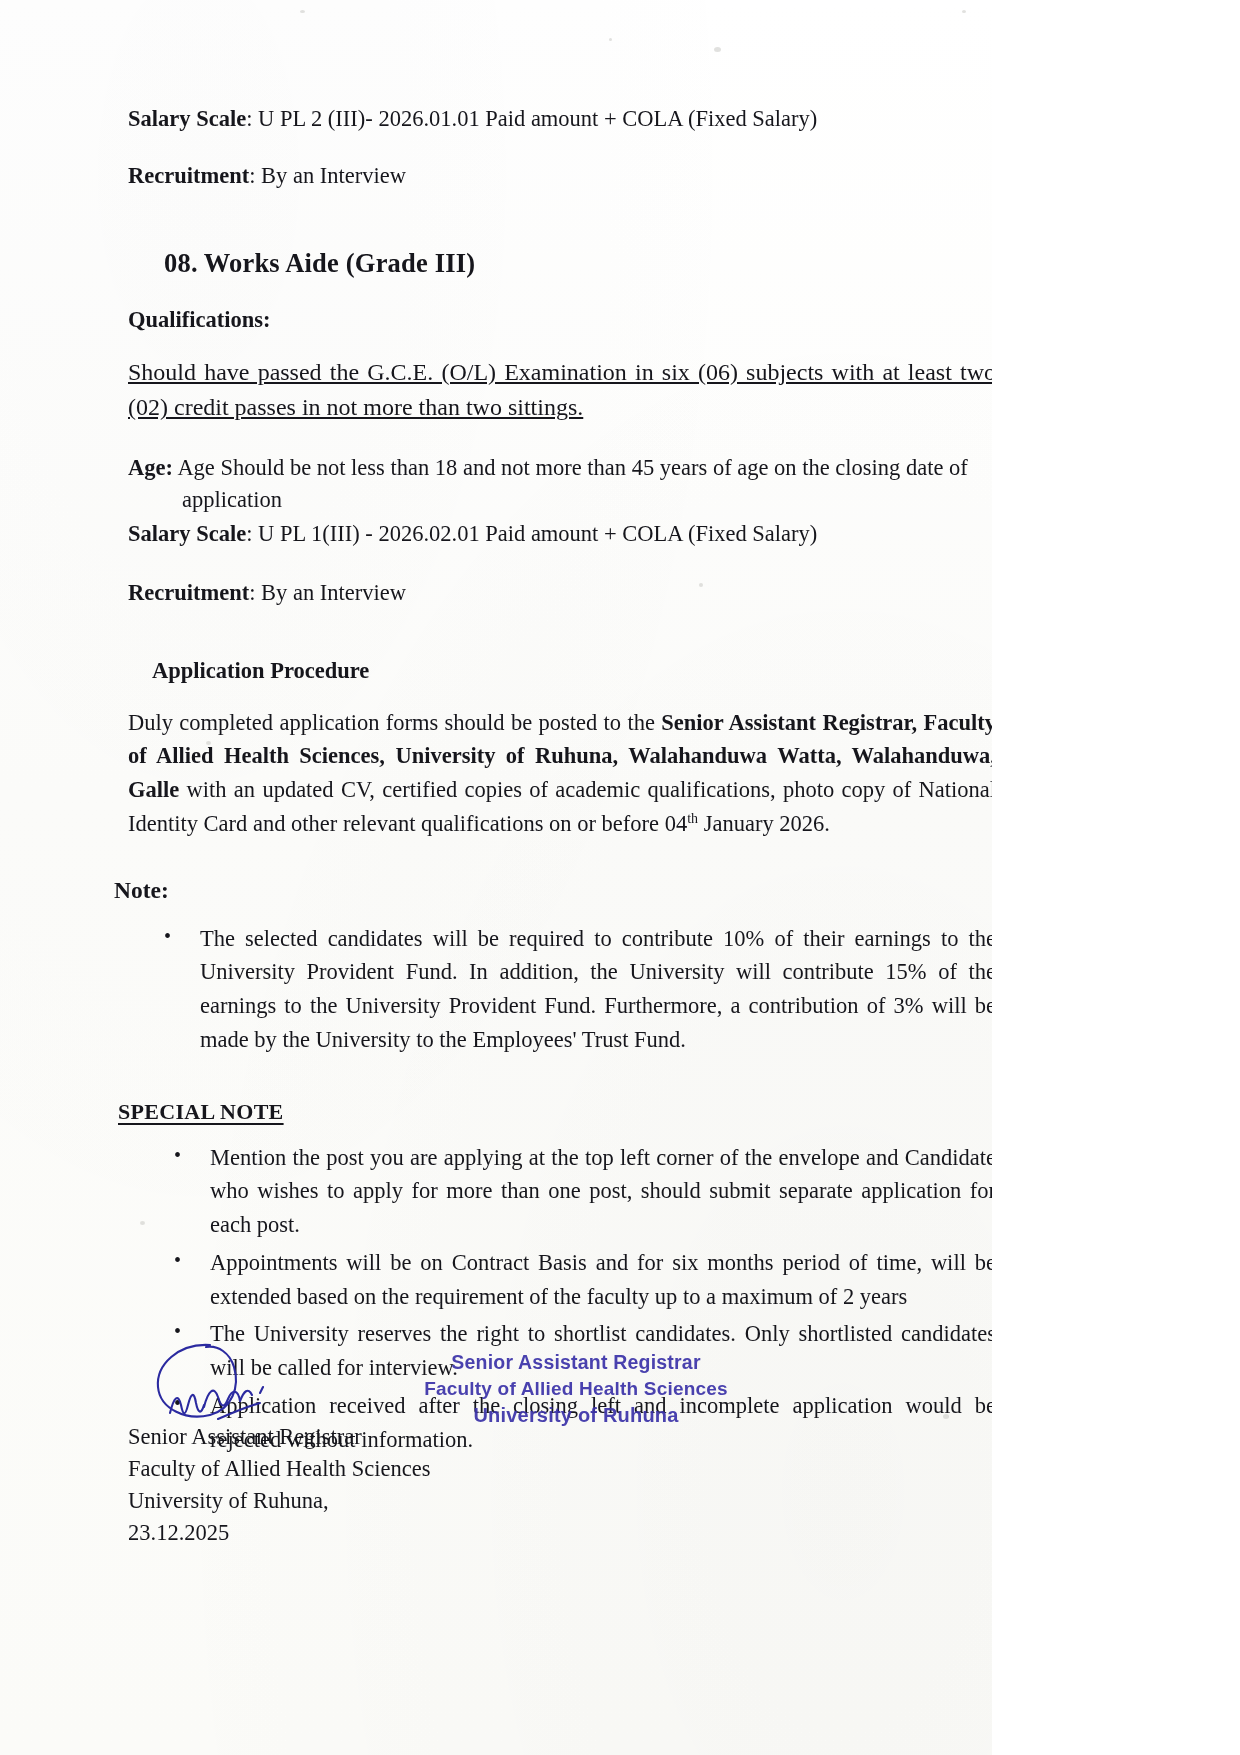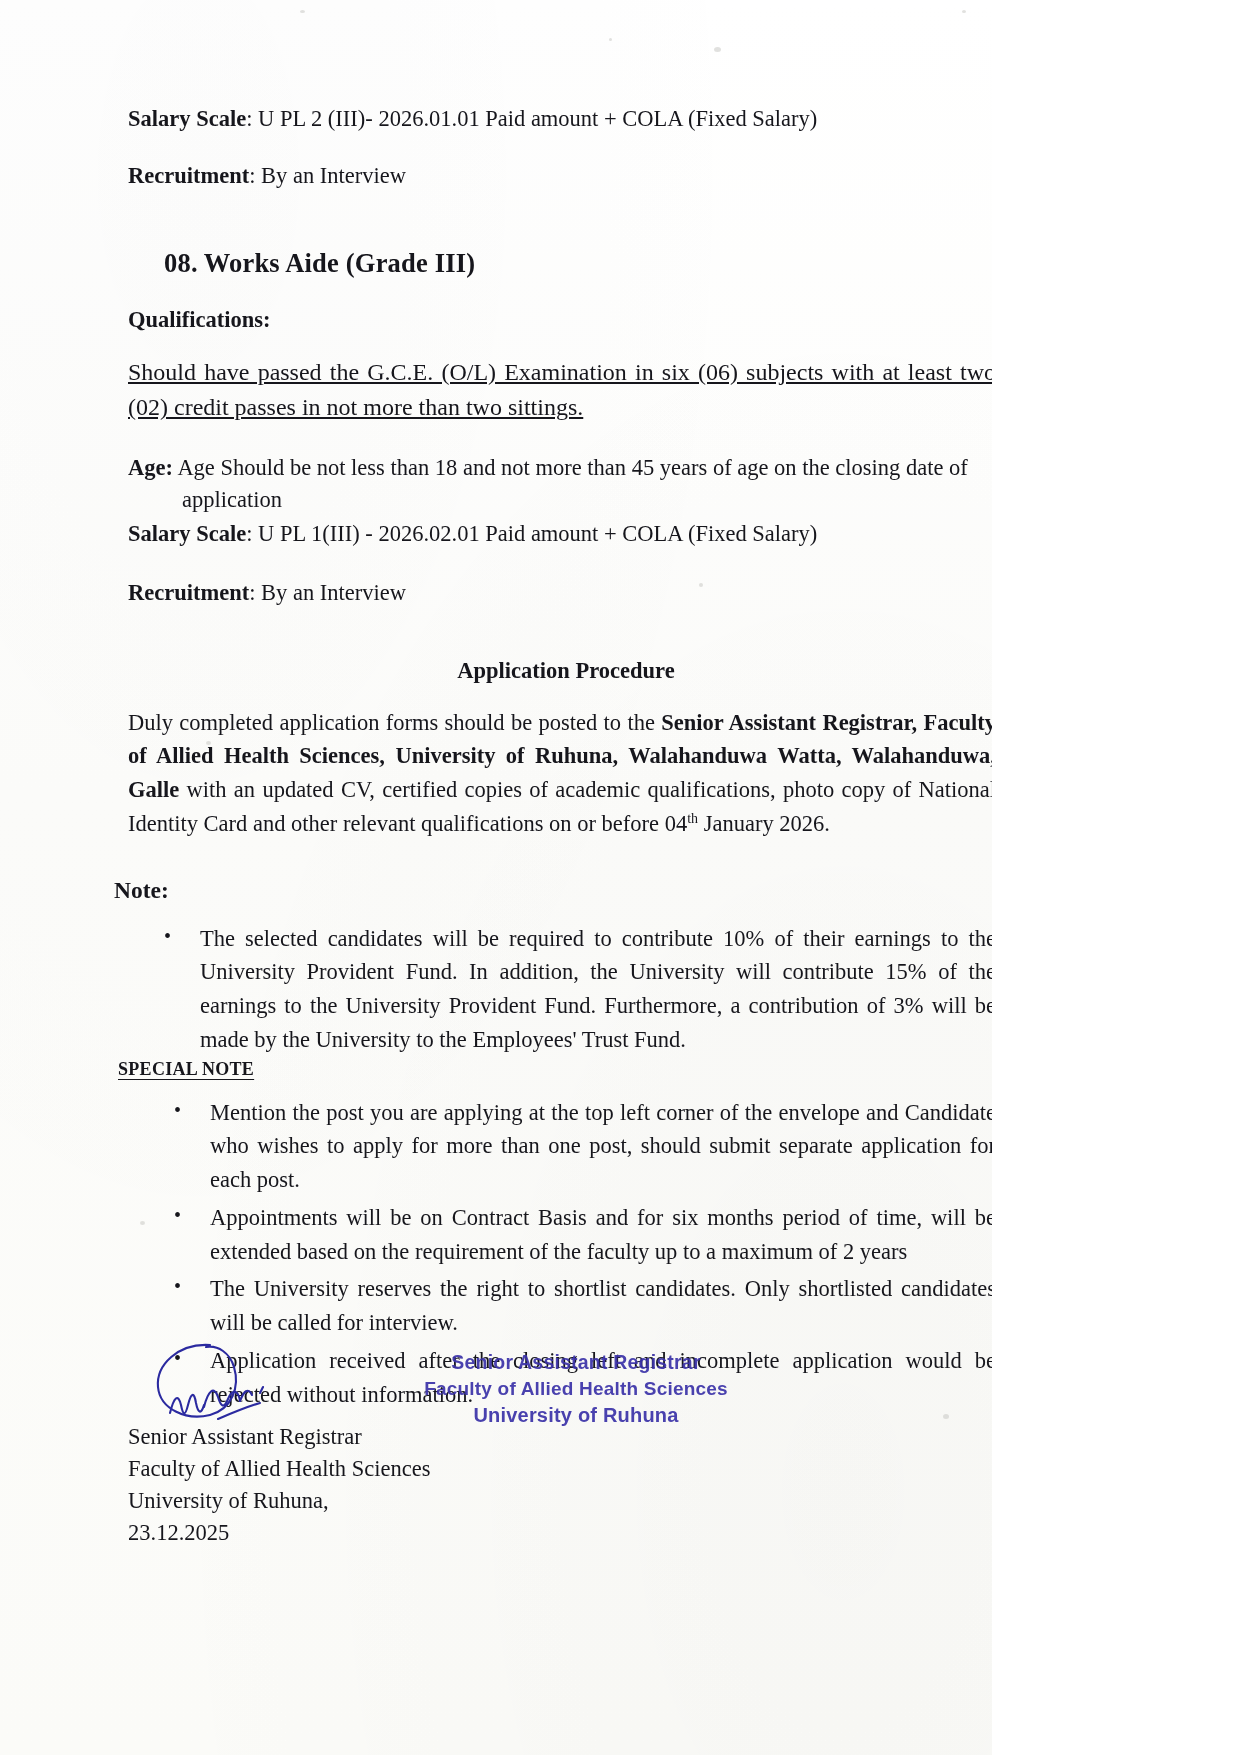--- a/index.html
+++ b/index.html
@@ -80,24 +80,23 @@
   }
   .salary-inline {
     font-size: 22.5px;
     line-height: 1.42;
     margin-top: 2px;
   }
   .line-recruit-mid { margin-top: 30px; font-size: 22.5px; }
 
   .app-proc-heading {
     margin-top: 52px;
-    margin-left: 8px;
-    font-size: 22.5px;
-    font-weight: bold;
-    text-align: center;
+    margin-left: 24px;
+    font-size: 22.5px;
+    font-weight: bold;
   }
   .app-proc-body {
     margin-top: 22px;
     font-size: 22.5px;
     line-height: 1.5;
     text-align: justify;
   }
   sup { font-size: 0.62em; vertical-align: super; }
 
   .note-heading {
@@ -122,22 +121,23 @@
   }
   ul.bullets > li::before {
     content: "\2022";
     position: absolute;
     left: 36px;
     top: -1px;
     font-size: 20px;
   }
 
   .special-note-heading {
+    margin-top: 40px;
     margin-left: -10px;
-    font-size: 18px;
+    font-size: 22px;
     font-weight: bold;
     text-decoration: underline;
     text-underline-offset: 4px;
     letter-spacing: .3px;
     display: inline-block;
   }
 
   ul.bullets.special { margin-top: 16px; }
   ul.bullets.special > li {
     padding-left: 82px;

